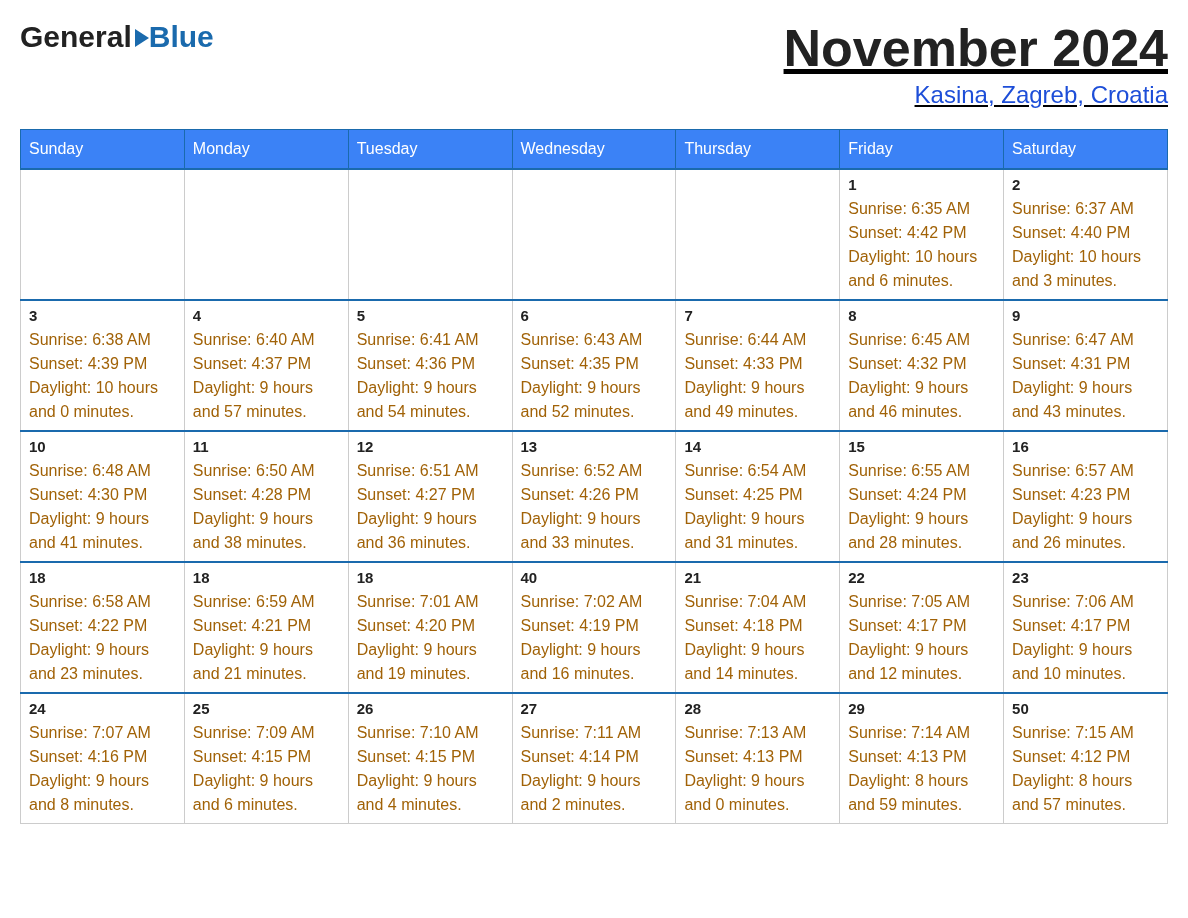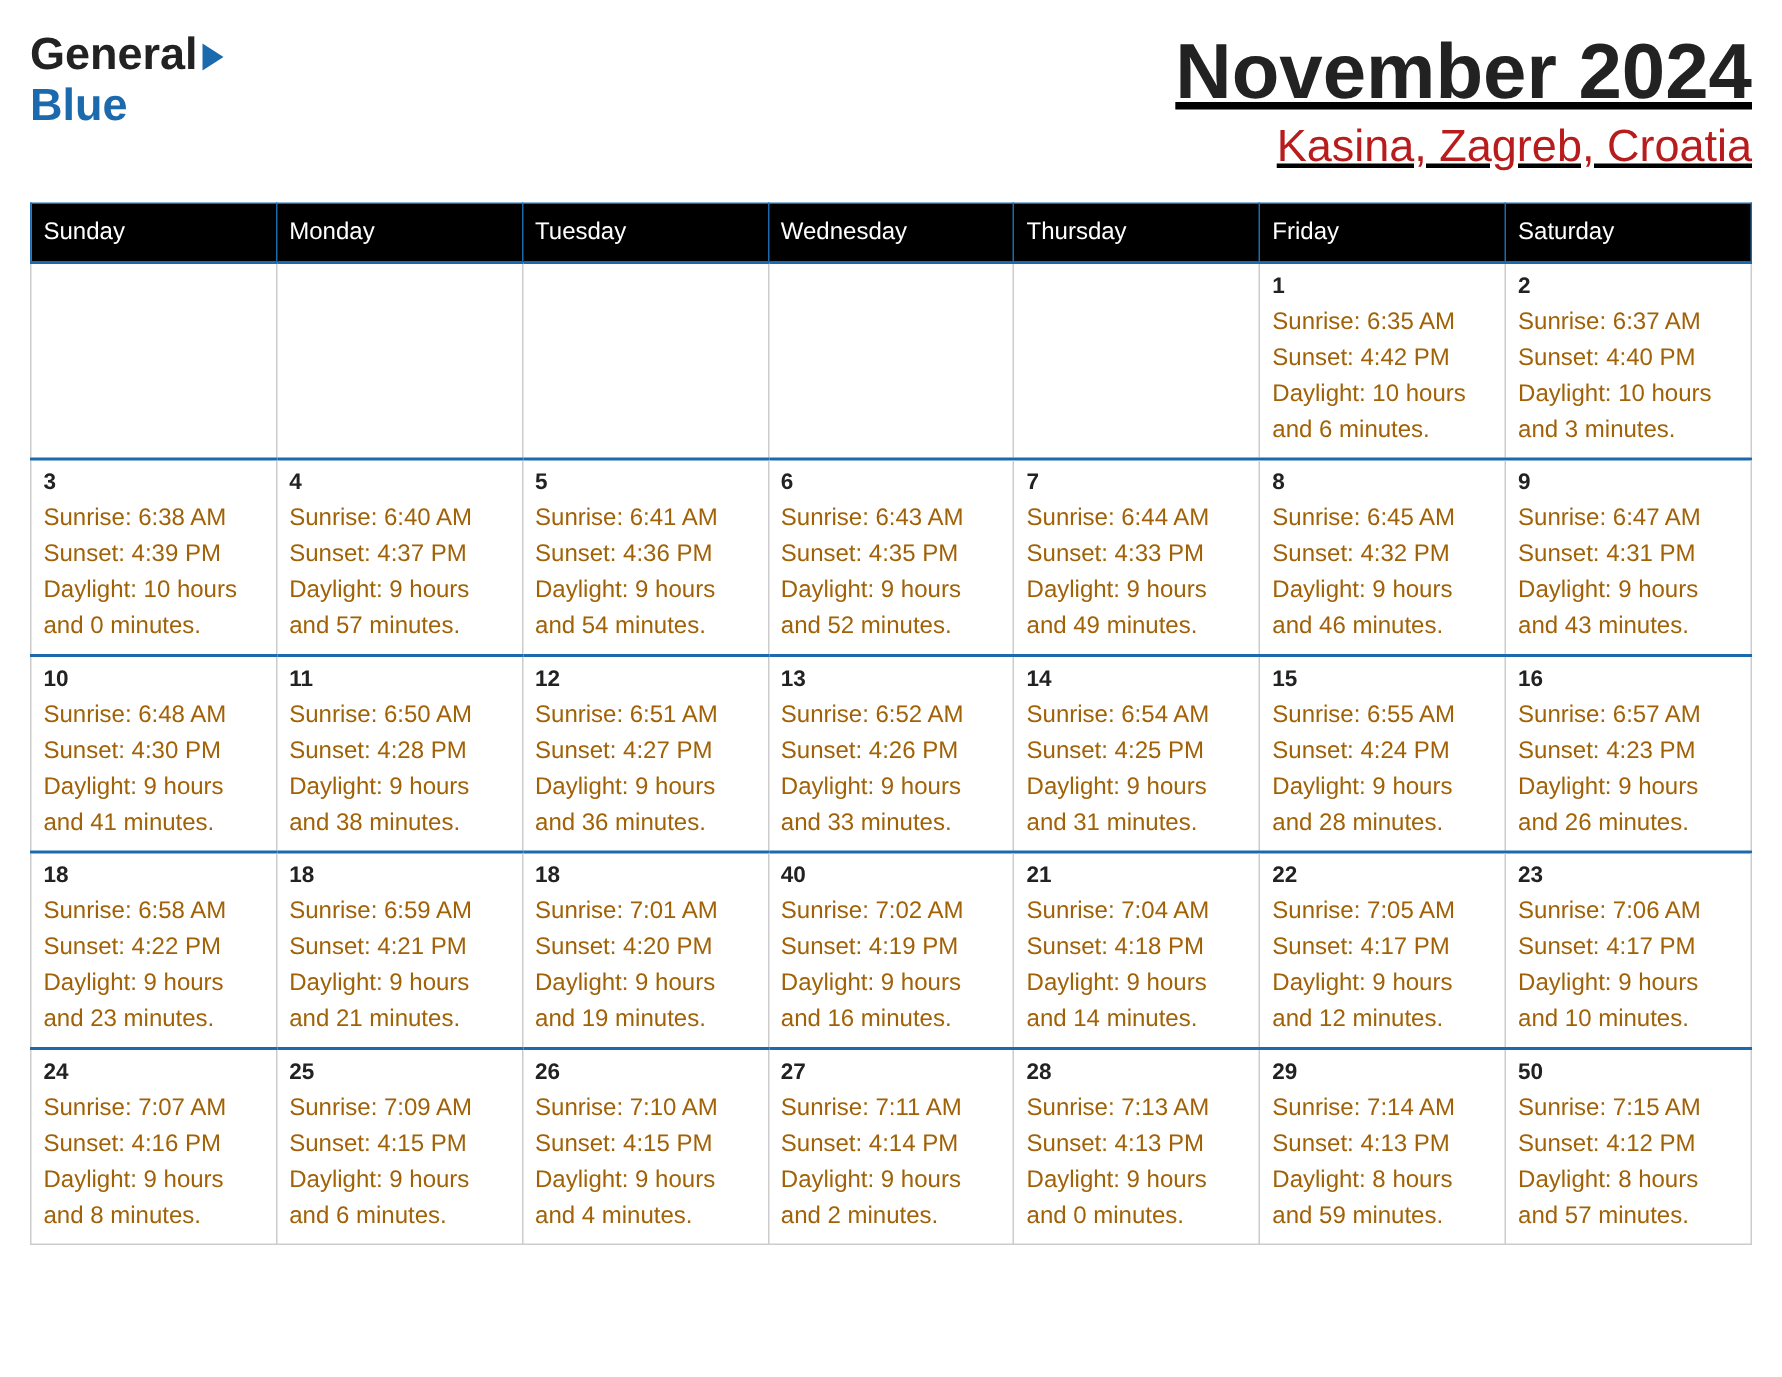--- a/index.html
+++ b/index.html
@@ -11,44 +11,44 @@
       padding: 20px;
     }
     .header {
       display: flex;
       justify-content: space-between;
       align-items: flex-start;
       margin-bottom: 20px;
     }
     .logo {
       display: flex;
-      flex-direction: column;
+      flex-direction: row;
       align-items: flex-start;
     }
     .title-block {
       text-align: right;
       text-decoration: underline;
     }
     .month-title {
       font-size: 52px;
       font-weight: bold;
       color: #222;
       line-height: 1.1;
     }
     .location {
-      font-size: 30px;
-      color: #b91c1c;
+      font-size: 24px;
+      color: #1d4ed8;
       margin-top: 4px;
     }
     .calendar {
       width: 100%;
       border-collapse: collapse;
     }
     .calendar th {
-      background-color: #000000;
+      background-color: #3b82f6;
       color: #fff;
       font-size: 16px;
       font-weight: normal;
       padding: 10px 8px;
       text-align: left;
       border: 1px solid #1a6aad;
     }
     .calendar td {
       border: 1px solid #ccc;
       vertical-align: top;

